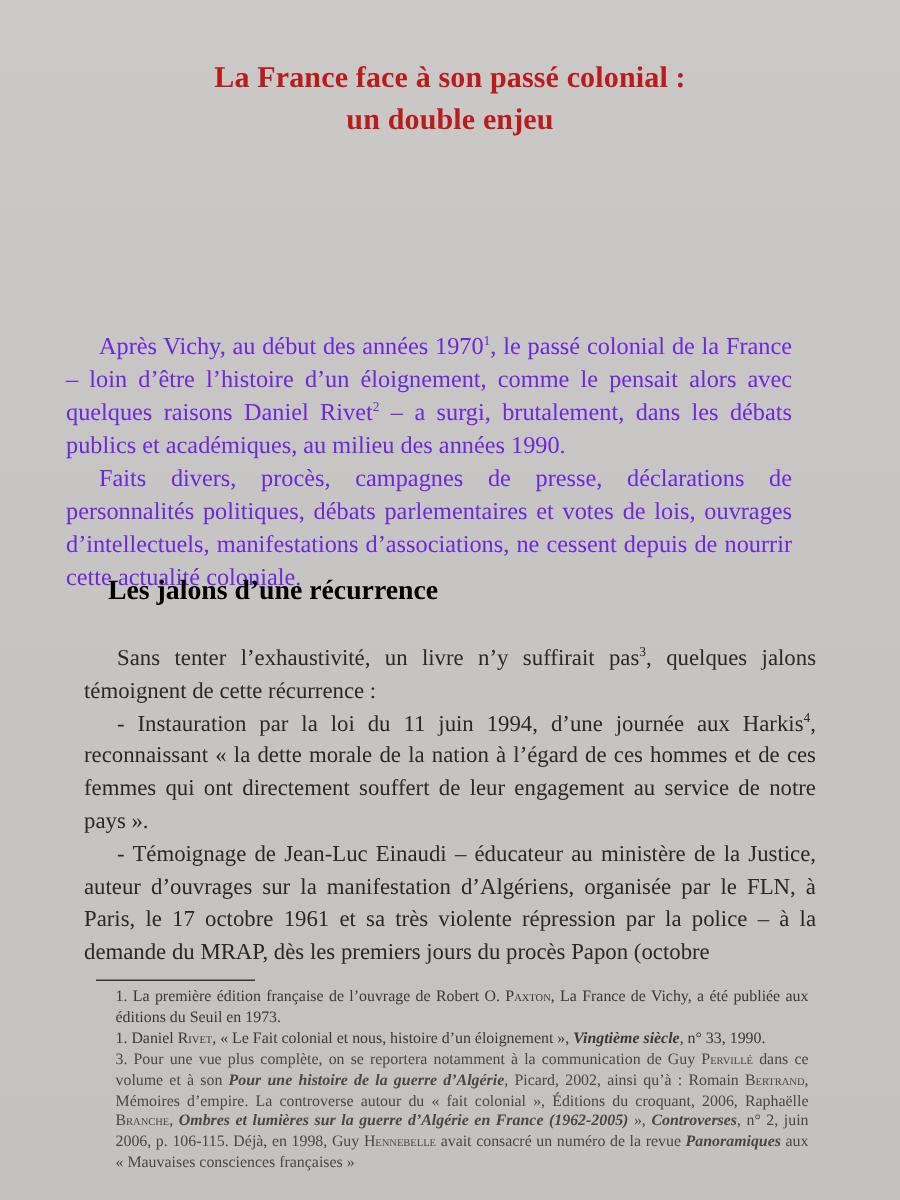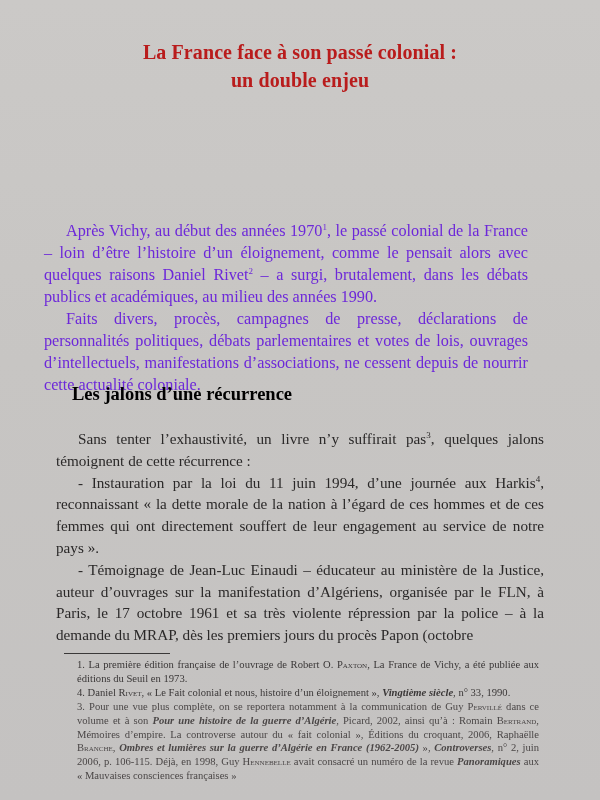--- a/index.html
+++ b/index.html
@@ -117,17 +117,17 @@
   <div class="section-body">
     <p class="indent"><span>Sans tenter l’exhaustivité, un livre n’y suffirait pas</span><sup>3</sup><span>, quelques jalons témoignent de cette récurrence :</span></p>
     <p class="indent"><span>- Instauration par la loi du 11 juin 1994, d’une journée aux Harkis</span><sup>4</sup><span>, reconnaissant « la dette morale de la nation à l’égard de ces hommes et de ces femmes qui ont directement souffert de leur engagement au service de notre pays ».</span></p>
     <p class="indent">- Témoignage de Jean-Luc Einaudi – éducateur au ministère de la Justice, auteur d’ouvrages sur la manifestation d’Algériens, organisée par le FLN, à Paris, le 17 octobre 1961 et sa très violente répression par la police – à la demande du MRAP, dès les premiers jours du procès Papon (octobre</p>
   </div>
 
   <div class="footnote-rule"></div>
 
   <div class="footnotes">
     <p><span>1. La première édition française de l’ouvrage de Robert O. </span><span class="sc">Paxton</span><span>, La France de Vichy, a été publiée aux éditions du Seuil en 1973.</span></p>
-    <p><span>4. Daniel </span><span class="sc">Rivet</span><span>, « Le Fait colonial et nous, histoire d’un éloignement », </span><span class="it">Vingtième siècle</span><span>, n° 33, 1990.</span></p>
+    <p><span>1. Daniel </span><span class="sc">Rivet</span><span>, « Le Fait colonial et nous, histoire d’un éloignement », </span><span class="it">Vingtième siècle</span><span>, n° 33, 1990.</span></p>
     <p class="fn-fade"><span>3. Pour une vue plus complète, on se reportera notamment à la communication de Guy </span><span class="sc">Pervillé</span><span> dans ce volume et à son </span><span class="it">Pour une histoire de la guerre d’Algérie</span><span>, Picard, 2002, ainsi qu’à : Romain </span><span class="sc">Bertrand</span><span>, Mémoires d’empire. La controverse autour du « fait colonial », Éditions du croquant, 2006, Raphaëlle </span><span class="sc">Branche</span><span>, </span><span class="it">Ombres et lumières sur la guerre d’Algérie en France (1962-2005)</span><span> », </span><span class="it">Controverses</span><span>, n° 2, juin 2006, p. 106-115. Déjà, en 1998, Guy </span><span class="sc">Hennebelle</span><span> avait consacré un numéro de la revue </span><span class="it">Panoramiques</span><span> aux « Mauvaises consciences françaises »</span></p>
   </div>
 
 </div>
 
 </body></html>

